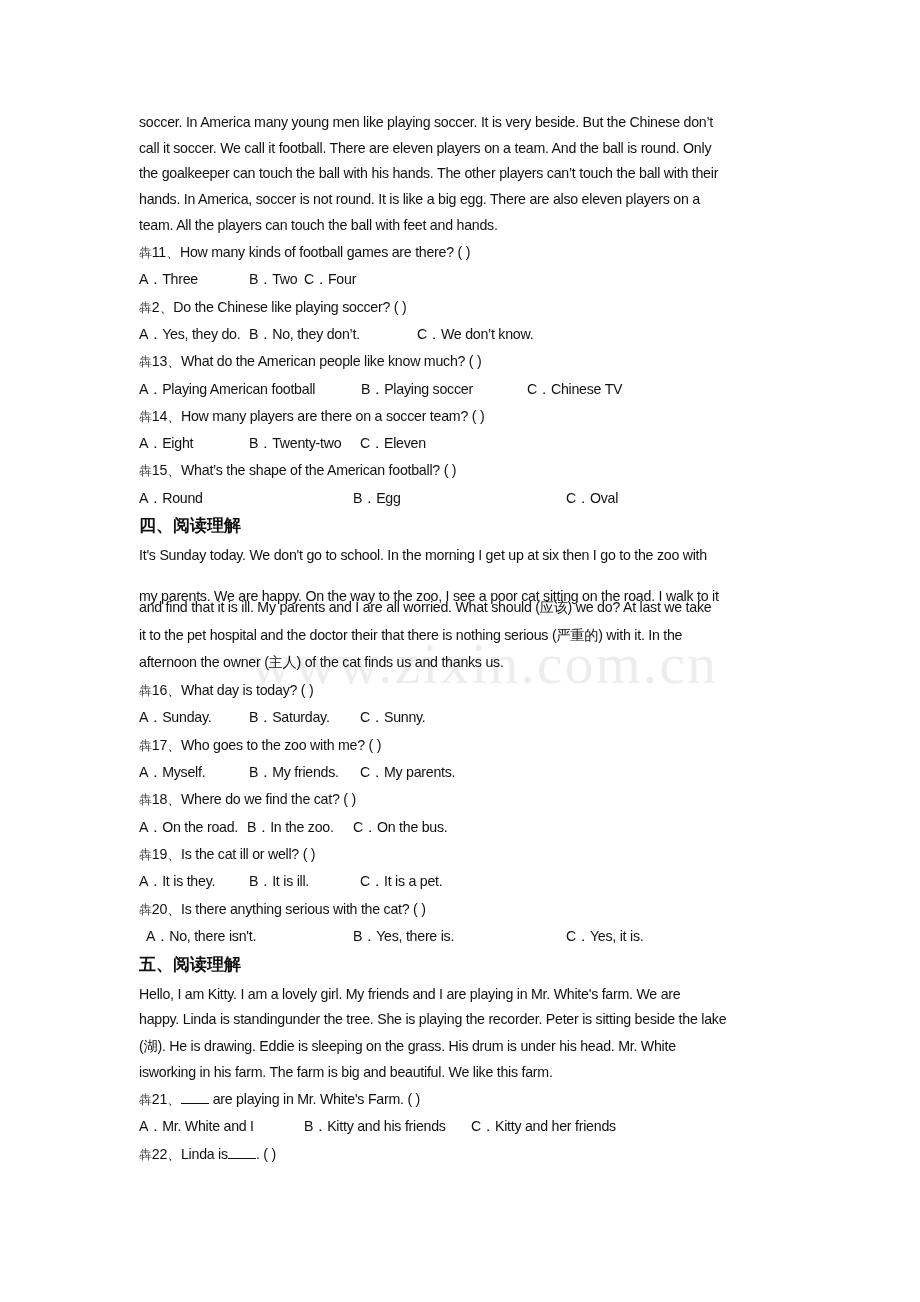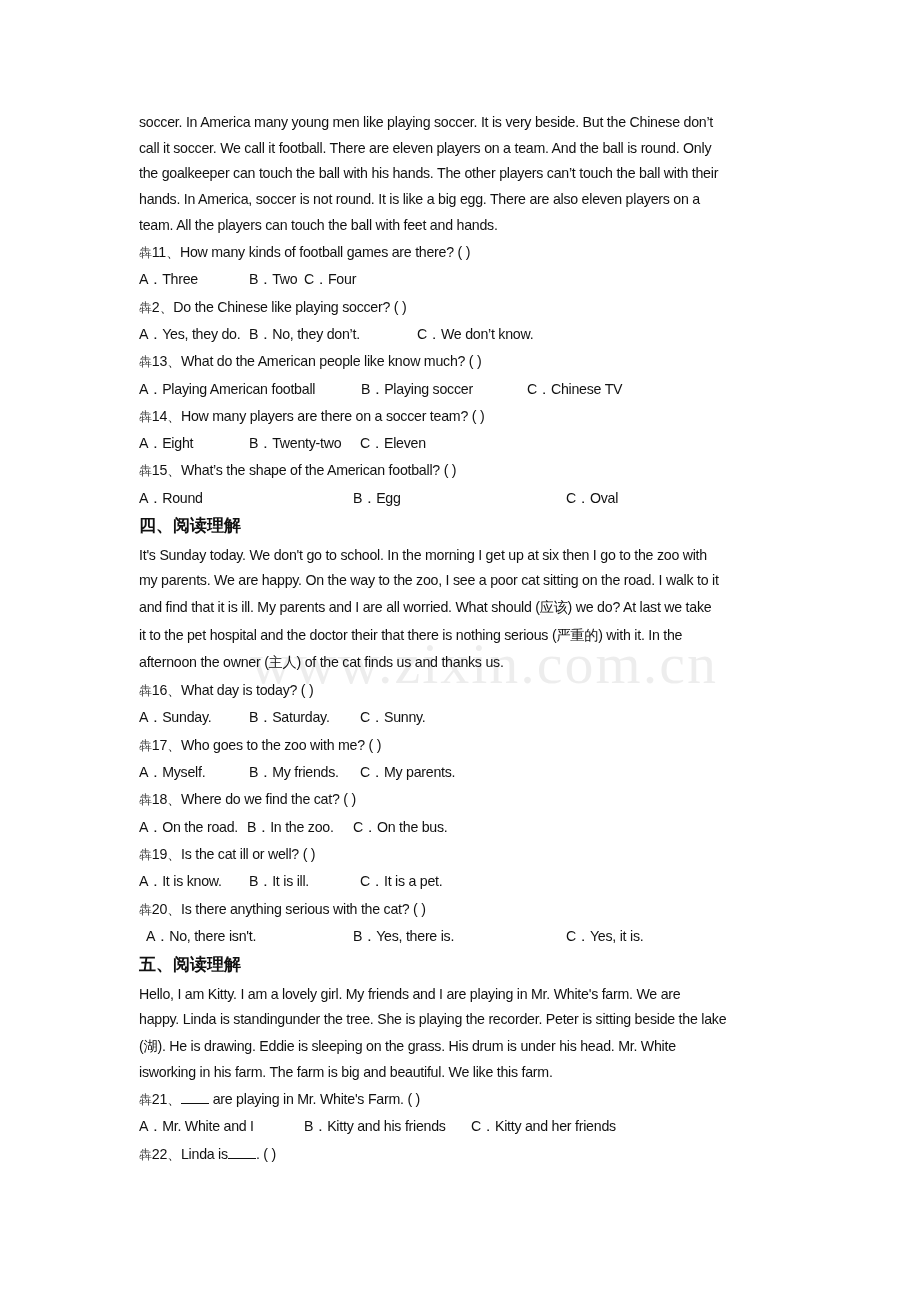--- a/index.html
+++ b/index.html
@@ -58,21 +58,21 @@
 
   <div class="line" style="top:351px">
     <span class="qmark">犇</span><span>15、</span><span>What’s the shape of the American football? (    )</span>
   </div>
   <div class="opt" style="top:379px;left:0">A．Round</div>
   <div class="opt" style="top:379px;left:214px">B．Egg</div>
   <div class="opt" style="top:379px;left:427px">C．Oval</div>
 
   <div class="heading" style="top:405px">四、阅读理解</div>
   <div class="line" style="top:436px">It's Sunday today. We don't go to school. In the morning I get up at six then I go to the zoo with</div>
-  <div class="line" style="top:461px">my parents. We are happy. On the way to the zoo, I see a poor cat sitting on the road. I walk to it</div>
+  <div class="line" style="top:477px">my parents. We are happy. On the way to the zoo, I see a poor cat sitting on the road. I walk to it</div>
   <div class="line" style="top:488px">and find that it is ill. My parents and I are all worried. What should (应该) we do? At last we take</div>
   <div class="line" style="top:516px">it to the pet hospital and the doctor their that there is nothing serious (严重的) with it. In the</div>
   <div class="line" style="top:543px">afternoon the owner (主人) of the cat finds us and thanks us.</div>
 
   <div class="line" style="top:571px">
     <span class="qmark">犇</span><span>16、</span><span>What day is today? (   )</span>
   </div>
   <div class="opt" style="top:598px;left:0">A．Sunday.</div>
   <div class="opt" style="top:598px;left:110px">B．Saturday.</div>
   <div class="opt" style="top:598px;left:221px">C．Sunny.</div>
@@ -87,21 +87,21 @@
   <div class="line" style="top:680px">
     <span class="qmark">犇</span><span>18、</span><span>Where do we find the cat? (   )</span>
   </div>
   <div class="opt" style="top:708px;left:0">A．On the road.</div>
   <div class="opt" style="top:708px;left:108px">B．In the zoo.</div>
   <div class="opt" style="top:708px;left:214px">C．On the bus.</div>
 
   <div class="line" style="top:735px">
     <span class="qmark">犇</span><span>19、</span><span>Is the cat ill or well? (   )</span>
   </div>
-  <div class="opt" style="top:762px;left:0">A．It is know.</div>
+  <div class="opt" style="top:762px;left:0">A．It is they.</div>
   <div class="opt" style="top:762px;left:110px">B．It is ill.</div>
   <div class="opt" style="top:762px;left:221px">C．It is a pet.</div>
 
   <div class="line" style="top:790px">
     <span class="qmark">犇</span><span>20、</span><span>Is there anything serious with the cat? (   )</span>
   </div>
   <div class="opt" style="top:817px;left:7px">A．No, there isn't.</div>
   <div class="opt" style="top:817px;left:214px">B．Yes, there is.</div>
   <div class="opt" style="top:817px;left:427px">C．Yes, it is.</div>
 

